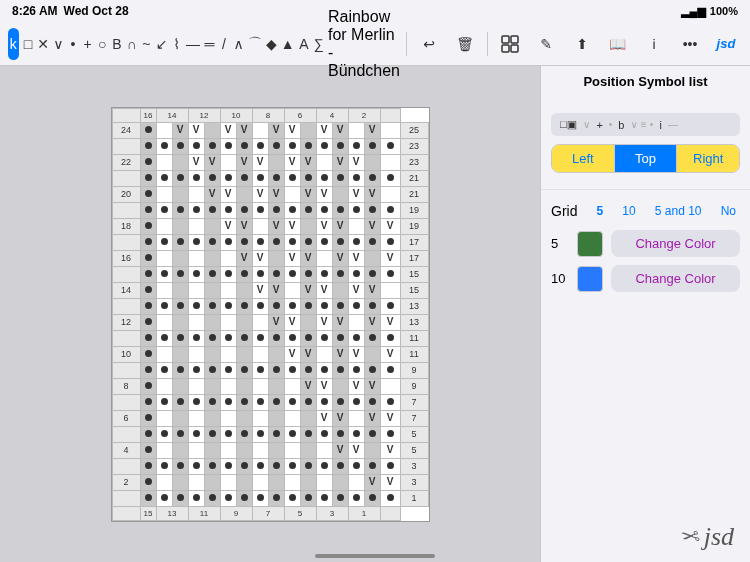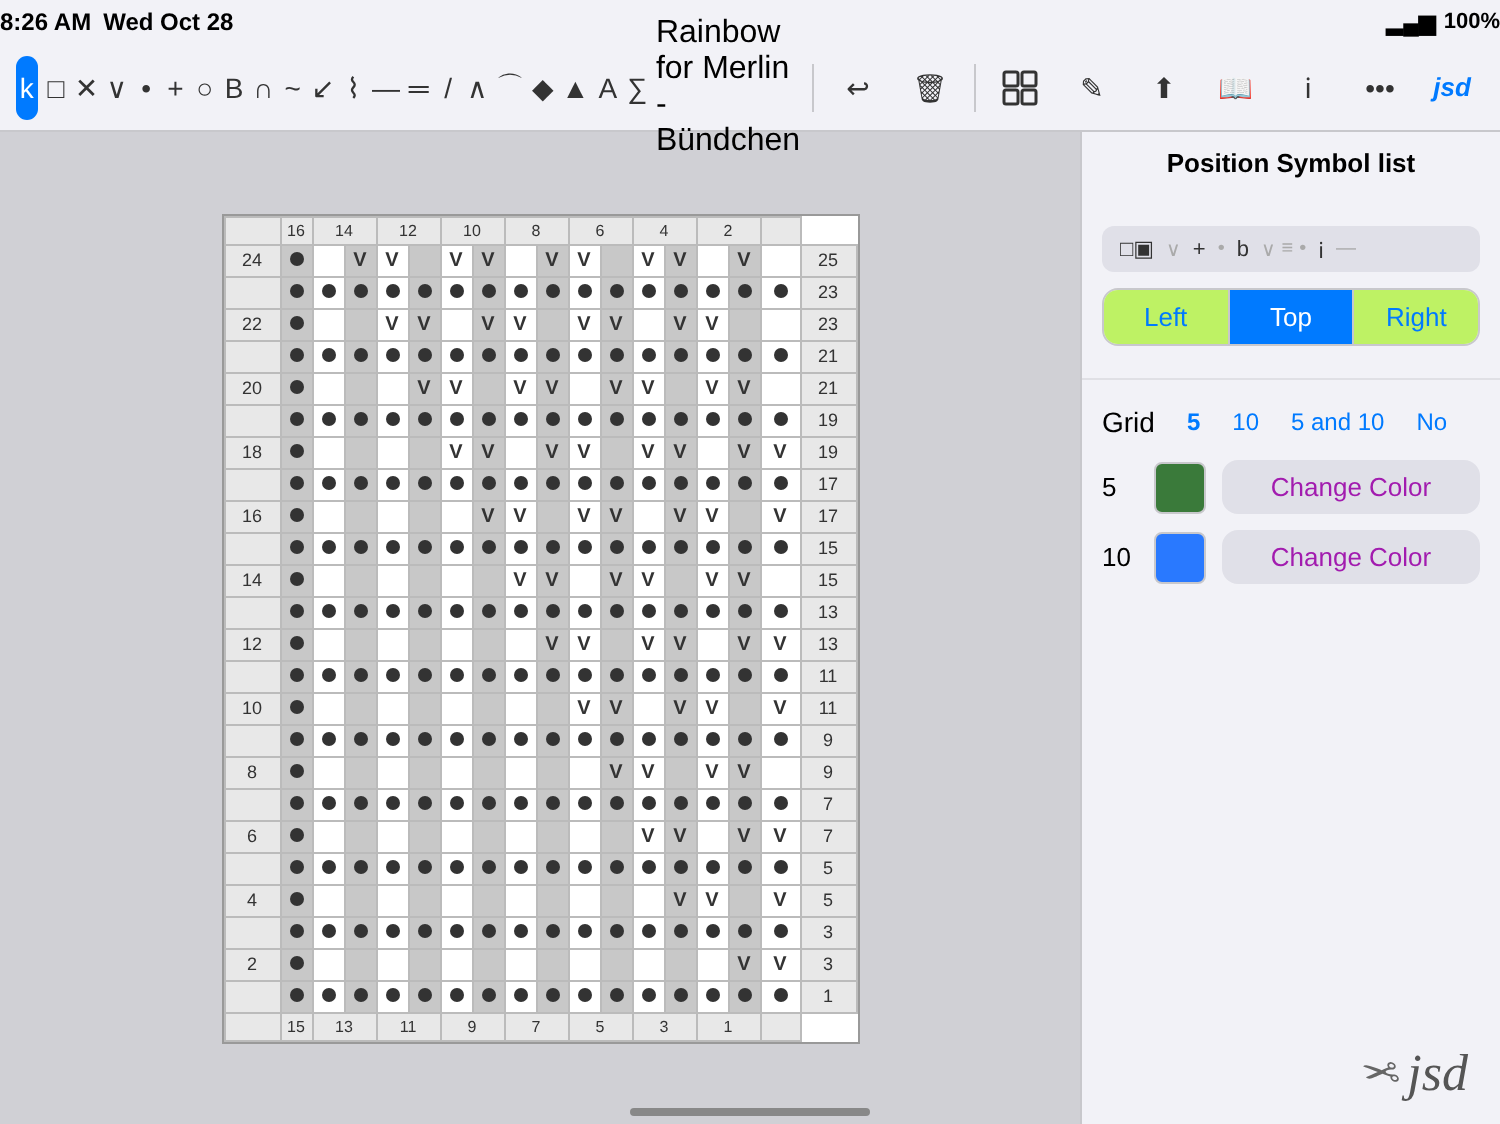--- a/index.html
+++ b/index.html
@@ -12,21 +12,21 @@
       position: relative;
     }
 
     
     #status-bar {
       height: 22px;
       background: #f2f2f7;
       display: flex;
       align-items: center;
       justify-content: space-between;
-      padding: 0 0;
+      padding: 0 12px;
       font-size: 12px;
       font-weight: 600;
       color: #000;
       z-index: 100;
       position: relative;
     }
     .status-left { display: flex; gap: 6px; align-items: center; }
     .status-right { display: flex; gap: 4px; align-items: center; font-size: 11px; }
 
     
@@ -156,21 +156,21 @@
       border-radius: 8px;
       overflow: hidden;
       margin-bottom: 8px;
     }
     .position-btn {
       flex: 1;
       padding: 6px 0;
       text-align: center;
       font-size: 13px;
       color: #007aff;
-      background: #bef264;
+      background: #fde047;
       border: none;
       border-right: 1px solid #c8c8cc;
       cursor: pointer;
     }
     .position-btn:last-child { border-right: none; }
     .position-btn.active {
       background: #007aff;
       color: white;
     }
 
@@ -188,20 +188,21 @@
 
     
     #grid-section {
       padding: 12px 10px 8px 10px;
     }
     .grid-header {
       display: flex;
       align-items: center;
       gap: 8px;
       margin-bottom: 10px;
+      justify-content: space-between;
     }
     .grid-label {
       font-size: 14px;
       font-weight: 500;
       color: #000;
       margin-right: 4px;
     }
     .grid-option {
       font-size: 12px;
       color: #007aff;

